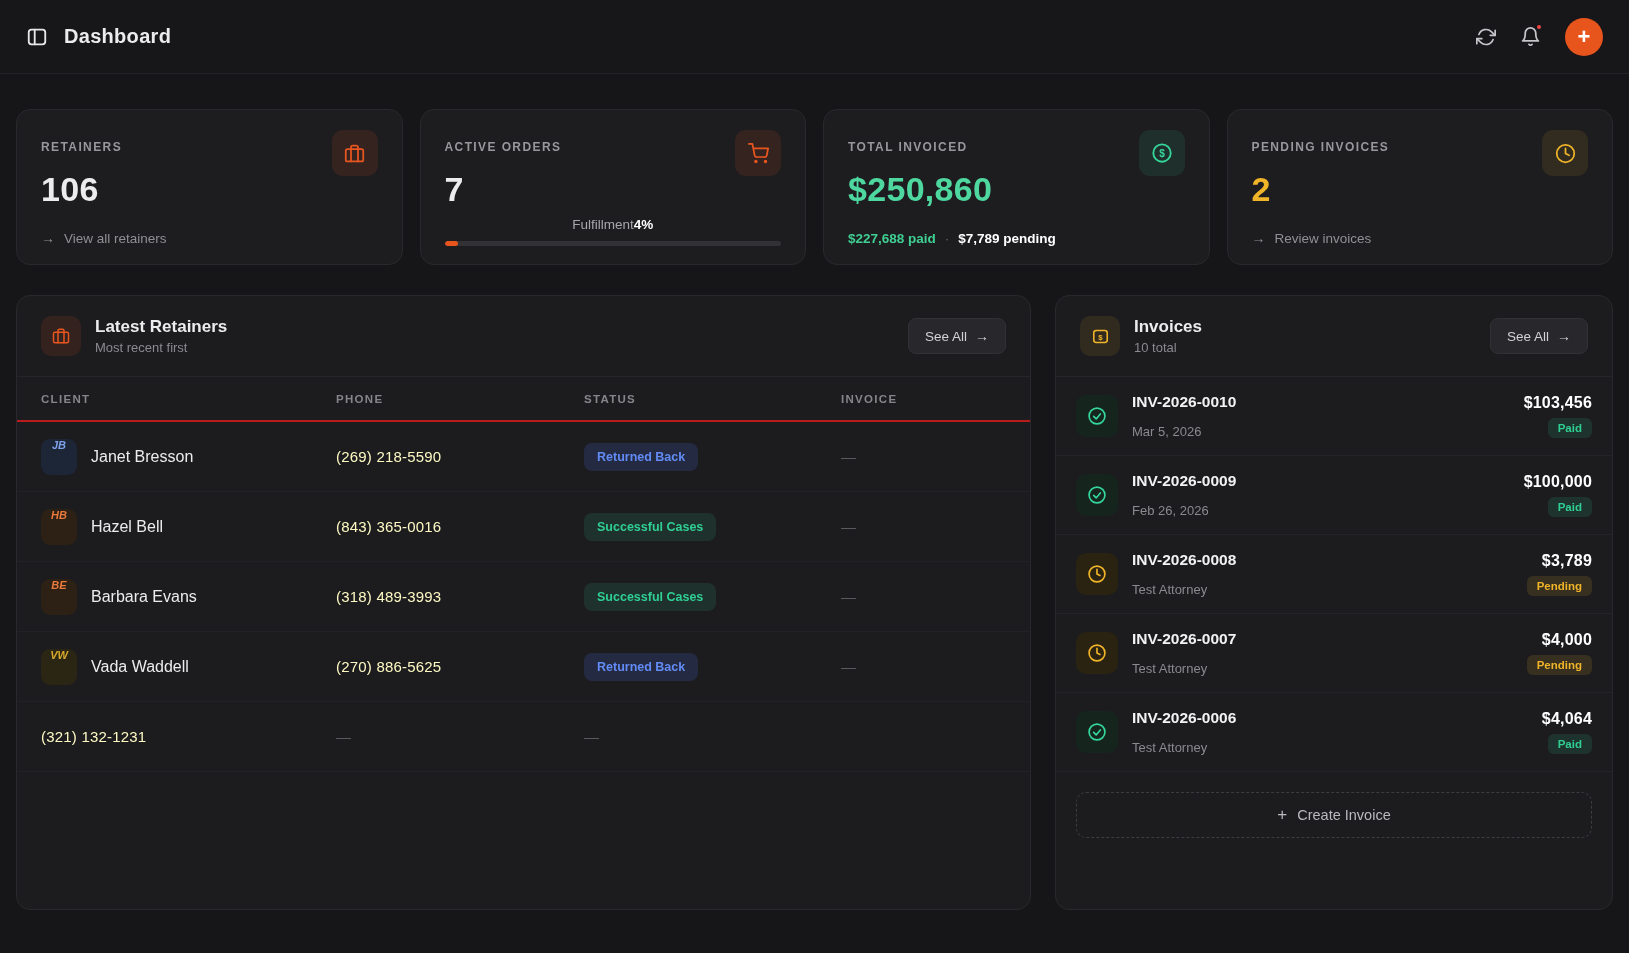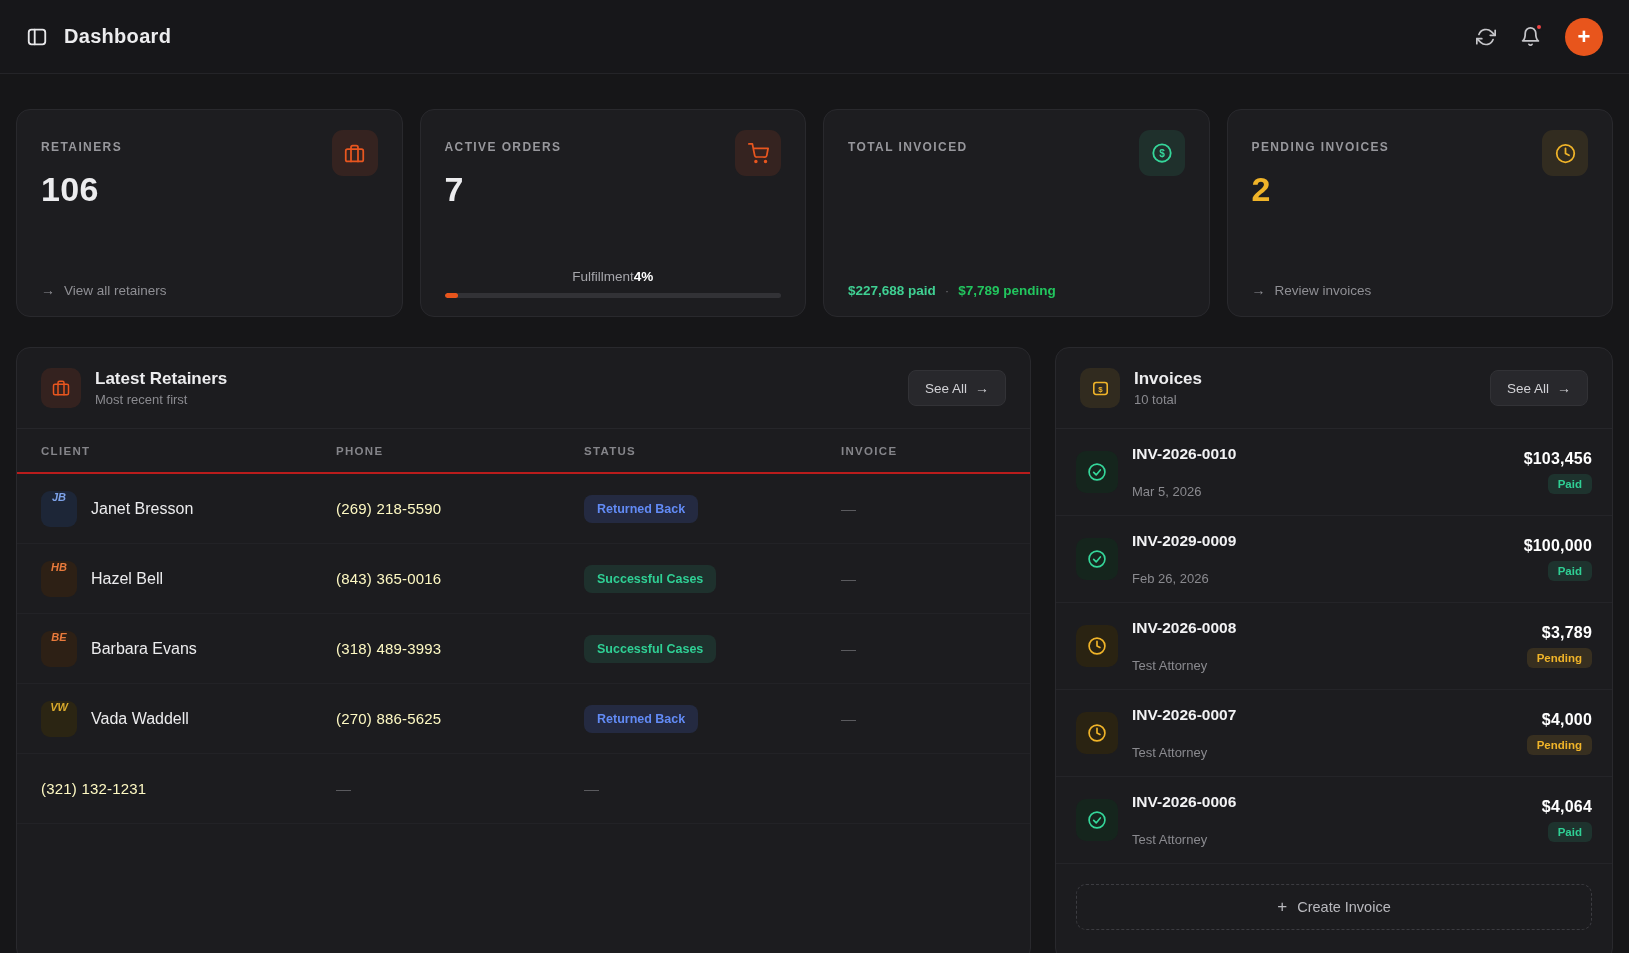--- a/index.html
+++ b/index.html
@@ -28,21 +28,21 @@
   .add-btn {
     width:38px; height:38px; border-radius:50%; border:none; background:#e8551c;
     color:#fff; font-size:22px; font-weight:700; line-height:1;
     display:flex; align-items:center; justify-content:center;
   }
 
   
   .stats { display:grid; grid-template-columns:repeat(4,1fr); gap:17px; padding:35px 16px 0; }
   .card {
     background:#1d1d20; border:1px solid #29292d; border-radius:14px;
-    height:208px; padding:20px 24px 18px; display:flex; flex-direction:column;
+    height:156px; padding:20px 24px 18px; display:flex; flex-direction:column;
   }
   .card-top { display:flex; justify-content:space-between; align-items:flex-start; }
   .stat-label { font-size:12px; font-weight:700; letter-spacing:1.4px; color:#97979c; margin-top:10px; }
   .stat-icon {
     width:46px; height:46px; border-radius:11px; display:flex; align-items:center; justify-content:center;
   }
   .tint-orange { background:rgba(232,86,31,.12); color:#e8561f; }
   .tint-green  { background:rgba(53,214,154,.10); color:#35d69a; }
   .tint-yellow { background:rgba(240,180,41,.10); color:#f0b429; }
   .stat-value { font-size:34px; font-weight:800; margin-top:-6px; letter-spacing:.3px; }
@@ -56,21 +56,21 @@
 
   .progress-block { margin-top:auto; }
   .progress-row { display:flex; justify-content:center; font-size:13.5px; color:#a6a6ab; }
   .progress-row .pct { color:#fff; font-weight:700; }
   .progress-track { margin-top:9px; height:5px; border-radius:3px; background:#323236; overflow:hidden; }
   .progress-fill { height:100%; border-radius:3px; background:#e8551c; }
 
   .paid-pending { margin-top:auto; font-size:13.5px; display:flex; gap:9px; align-items:center;text-align:center; }
   .paid-txt { color:#3fcf92; font-weight:600; }
   .sep-dot { color:#6a6a6f; }
-  .pending-txt { color:#22c55e; font-weight:600; }
+  .pending-txt { color:#ffffff; font-weight:600; }
 
   
   main { display:grid; grid-template-columns:1fr 558px; gap:24px; padding:30px 16px 0; }
   .panel { background:#1c1c1f; border:1px solid #29292d; border-radius:14px; height:615px; overflow:hidden; }
   .panel-head { display:flex; align-items:center; gap:14px; padding:20px 24px; border-bottom:1px solid #26262a; }
   .panel-icon { width:40px; height:40px; border-radius:10px; display:flex; align-items:center; justify-content:center; }
   .panel-title { font-size:17px; font-weight:700; }
   .panel-sub { font-size:13px; color:#8a8a8f; margin-top:3px; }
   .see-all {
     margin-left:auto; background:#28282c; border:1px solid #323236; border-radius:8px;
@@ -101,21 +101,21 @@
 
   
   .inv-item { display:flex; align-items:center; gap:14px; padding:16px 20px; border-bottom:1px solid #242428; }
   .inv-icon { width:42px; height:42px; border-radius:10px; display:flex; align-items:center; justify-content:center; }
   .inv-icon svg { display:none; }
   .inv-item[data-status="paid"]    .inv-icon { background:#15251d; color:#35d69a; }
   .inv-item[data-status="pending"] .inv-icon { background:#2a2312; color:#f0b429; }
   .inv-item[data-status="paid"]    .icon-check { display:block; }
   .inv-item[data-status="pending"] .icon-clock { display:block; }
   .inv-id { font-size:15.5px; font-weight:700; color:#f2f2f4; }
-  .inv-sub { font-size:13px; color:#8a8a8f; margin-top:21px; }
+  .inv-sub { font-size:13px; color:#8a8a8f; margin-top:13px; }
   .inv-right { margin-left:auto; text-align:right; }
   .inv-amount { font-size:16px; font-weight:800; color:#fff; letter-spacing:.2px; }
   .inv-badge { display:inline-block; font-size:11.5px; font-weight:700; padding:4px 10px; border-radius:6px; margin-top:6px; }
   .inv-item[data-status="paid"]    .inv-badge { background:rgba(47,207,148,.13); color:#2fcf94; }
   .inv-item[data-status="pending"] .inv-badge { background:rgba(240,180,41,.13); color:#f0b429; }
   .create-invoice {
     display:flex; align-items:center; justify-content:center; gap:10px;
     margin:20px; width:calc(100% - 40px); height:46px;
     background:none; border:1.5px dashed #3c3c41; border-radius:10px;
     color:#b9b9be; font-size:14.5px; font-family:inherit;
@@ -199,20 +199,21 @@
   <div class="card">
     <div class="card-top">
       <span class="stat-label">TOTAL INVOICED</span>
       <span class="stat-icon tint-green">
         <svg width="22" height="22" viewBox="0 0 24 24" fill="none" stroke="currentColor" stroke-width="2">
             <circle cx="12" cy="12" r="9.5"></circle>
             <text x="12" y="16.2" text-anchor="middle" font-size="11" font-weight="bold" fill="currentColor" stroke="none">$</text>
           </svg>
       </span>
     </div>
+    <div class="stat-value green">$250,860</div>
     <div class="paid-pending">
       <span class="paid-txt">$227,688 paid</span>
       <span class="sep-dot">·</span>
       <span class="pending-txt">$7,789 pending</span>
     </div>
   </div>
 
   <div class="card">
     <div class="card-top">
       <span class="stat-label">PENDING INVOICES</span>
@@ -351,21 +352,21 @@
 
     <div class="inv-item clickable" data-status="paid">
       <span class="inv-icon">
         <svg class="icon-check" width="20" height="20" viewBox="0 0 24 24" fill="none" stroke="currentColor" stroke-width="2" stroke-linecap="round" stroke-linejoin="round">
             <circle cx="12" cy="12" r="9.5"></circle>
             <polyline points="8 12.5 11 15.5 16 9.5"></polyline>
           </svg>
 
       </span>
       <div>
-        <div class="inv-id">INV-2029-0009</div>
+        <div class="inv-id">INV-2026-0009</div>
         <div class="inv-sub">Feb 26, 2026</div>
       </div>
       <div class="inv-right">
         <div class="inv-amount">$100,000</div>
         <span class="inv-badge">Paid</span>
       </div>
     </div>
 
     <div class="inv-item clickable" data-status="pending">
       <span class="inv-icon">

